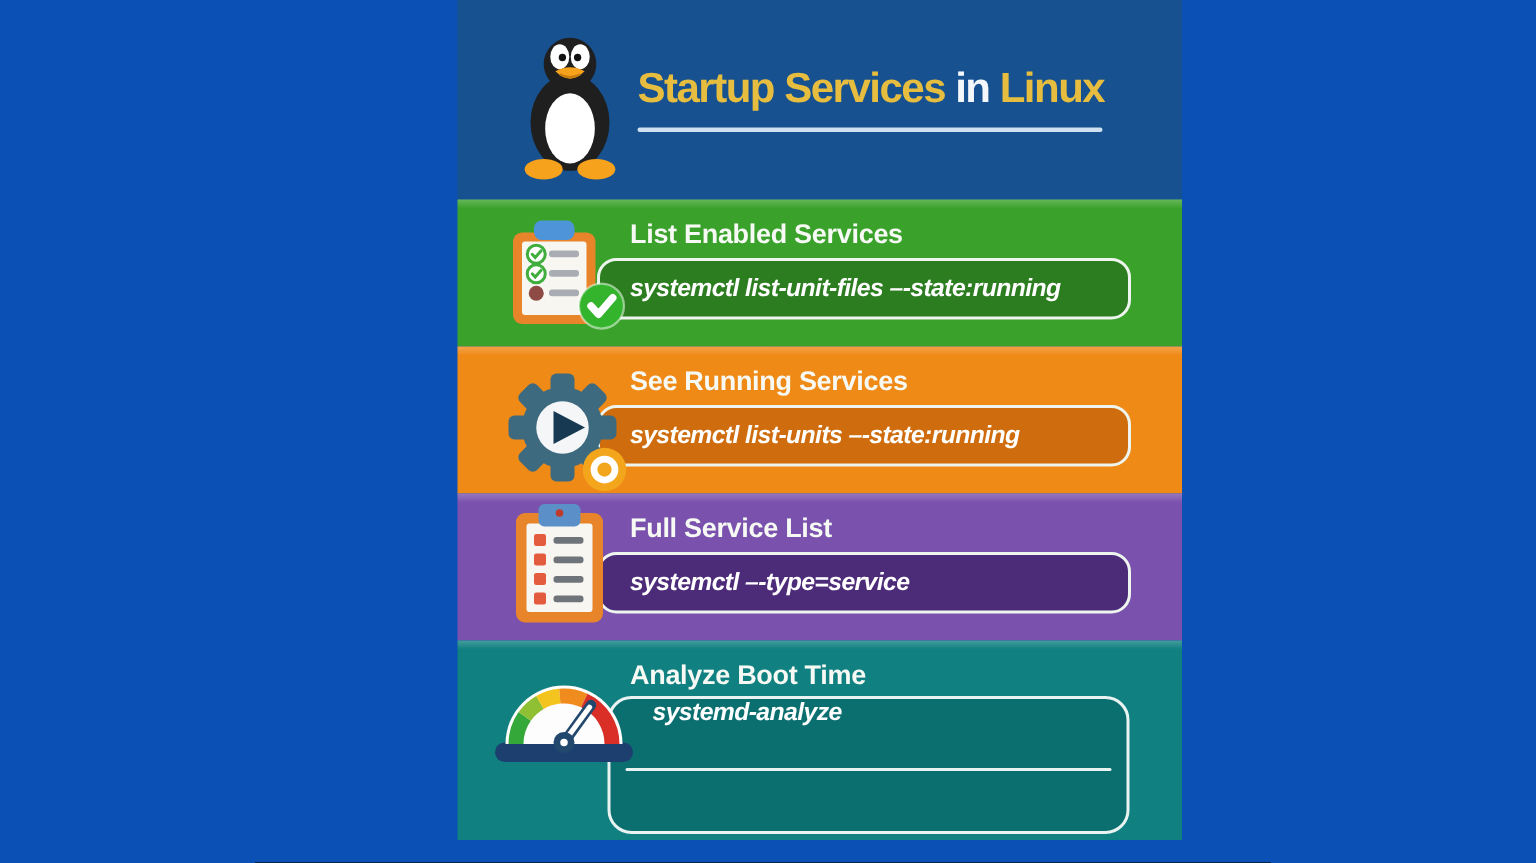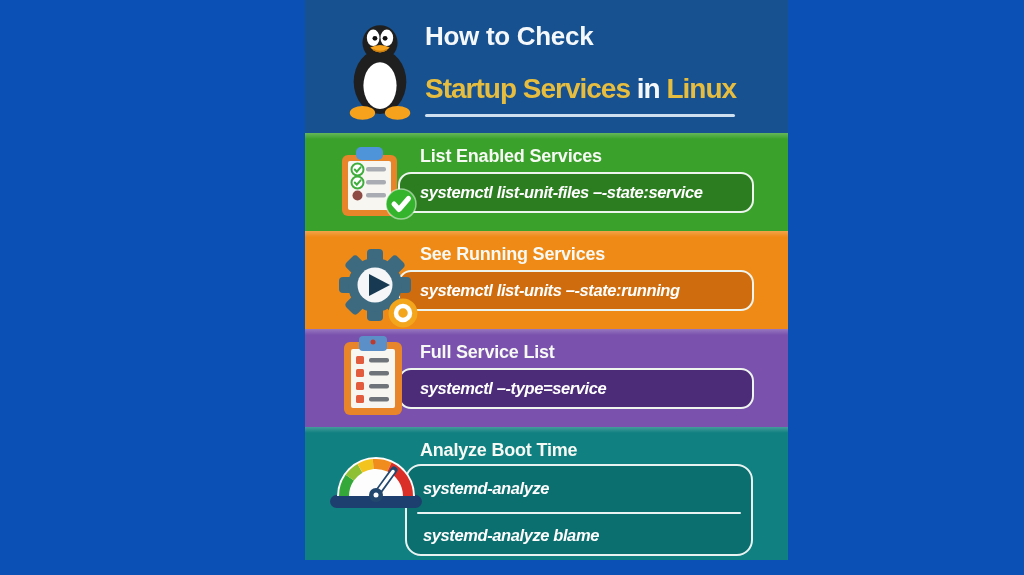--- a/index.html
+++ b/index.html
@@ -33,21 +33,21 @@
     display:flex;align-items:center;padding-left:20px;
   }
   .cmd-text{
     font-size:16.5px;font-weight:700;font-style:italic;color:#ffffff;
     letter-spacing:-.4px;white-space:nowrap;
   }
   .big-box{
     position:absolute;left:100px;top:37px;width:348px;height:92px;
     border:2px solid #e9f3f2;border-radius:16px;box-sizing:border-box;
   }
-  .big-row{position:absolute;left:0;width:100%;height:45px;display:flex;align-items:center;padding-left:16px;box-sizing:border-box;}
+  .big-row{position:absolute;left:12px;width:100%;height:45px;display:flex;align-items:flex-start;padding-left:16px;box-sizing:border-box;}
   .big-row.r1{top:0;}
   .big-row.r2{top:47px;}
   .big-divider{position:absolute;left:10px;right:10px;top:46px;height:2px;background:#e9f3f2;border-radius:1px;}
   .icon{position:absolute;z-index:5;}
   .icon-s1{left:36px;top:13px;width:82px;height:76px;}
   .icon-s2{left:32px;top:16px;width:84px;height:84px;}
   .icon-s3{left:37px;top:6px;width:64px;height:84px;}
   .icon-s4{left:25px;top:18px;width:92px;height:64px;}
 </style>
 </head>
@@ -64,21 +64,20 @@
         <ellipse cx="22" cy="96" rx="13" ry="7" fill="#f6a21d"></ellipse>
         <ellipse cx="58" cy="96" rx="13" ry="7" fill="#f6a21d"></ellipse>
         <ellipse cx="33" cy="19" rx="6.5" ry="8.5" fill="#ffffff"></ellipse>
         <ellipse cx="47" cy="19" rx="6.5" ry="8.5" fill="#ffffff"></ellipse>
         <circle cx="34.8" cy="19.5" r="2.5" fill="#111111"></circle>
         <circle cx="45.2" cy="19.5" r="2.5" fill="#111111"></circle>
         <path d="M30 29 Q40 23.5 50 29 Q40 39 30 29 Z" fill="#f6a21d"></path>
         <path d="M33 31 Q40 35 47 31" stroke="#c97d0e" stroke-width="1.5" fill="none"></path>
       </svg>
       <div class="title-block">
-        <div class="title-line1">How to Check</div>
         <div class="title-line2">
           <span class="gold">Startup Services</span><span class="white"> in </span><span class="gold">Linux</span>
         </div>
         <div class="title-underline"></div>
       </div>
     </div>
 
     <div class="section sec1 sec-highlight" style="background-color: rgb(58, 162, 43);">
       <svg class="icon icon-s1" viewBox="0 0 82 76">
         <rect x="1" y="9" width="55" height="61" rx="6" fill="#e8852a"></rect>
@@ -90,21 +89,21 @@
         <circle cx="16.5" cy="23.5" r="6" fill="#ffffff" stroke="#3fae3c" stroke-width="2"></circle>
         <path d="M13.8 23.5 l2 2.2 l3.8 -4.4" stroke="#3fae3c" stroke-width="2" fill="none" stroke-linecap="round"></path>
         <circle cx="16.5" cy="36.5" r="6" fill="#ffffff" stroke="#3fae3c" stroke-width="2"></circle>
         <path d="M13.8 36.5 l2 2.2 l3.8 -4.4" stroke="#3fae3c" stroke-width="2" fill="none" stroke-linecap="round"></path>
         <circle cx="16.5" cy="49.5" r="5" fill="#8e4a44"></circle>
         <circle cx="60" cy="58" r="15" fill="#33b42c" stroke="#ffffff" stroke-opacity="0.5" stroke-width="1.5"></circle>
         <path d="M53 58 l5 5.5 l9.5 -11" stroke="#ffffff" stroke-width="5" fill="none" stroke-linecap="round" stroke-linejoin="round"></path>
       </svg>
       <div class="sec-title">List Enabled Services</div>
       <div class="cmd-box" style="background-color: rgb(43, 125, 31);">
-        <span class="cmd-text">systemctl list-unit-files –-state:service</span>
+        <span class="cmd-text">systemctl list-unit-files –-state:running</span>
       </div>
     </div>
 
     <div class="section sec2 sec-highlight" style="background-color: rgb(239, 138, 23);">
       <svg class="icon icon-s2" viewBox="0 0 84 84">
         <g fill="#3e6a80">
           <g transform="translate(38,38)">
             <rect x="-8" y="-36" width="16" height="14" rx="4"></rect>
             <rect x="-8" y="-36" width="16" height="14" rx="4" transform="rotate(45)"></rect>
             <rect x="-8" y="-36" width="16" height="14" rx="4" transform="rotate(90)"></rect>
@@ -161,20 +160,17 @@
         <line x1="46.5" y1="49" x2="63" y2="26.5" stroke="#ffffff" stroke-width="3.5" stroke-linecap="round"></line>
         <circle cx="46" cy="50" r="7" fill="#23486e"></circle>
         <circle cx="46" cy="50" r="2.5" fill="#ffffff"></circle>
       </svg>
       <div class="sec-title">Analyze Boot Time</div>
       <div class="big-box" style="background-color: rgb(12, 111, 111);">
         <div class="big-row r1">
           <span class="cmd-text">systemd-analyze</span>
         </div>
         <div class="big-divider"></div>
-        <div class="big-row r2">
-          <span class="cmd-text">systemd-analyze blame</span>
-        </div>
       </div>
     </div>
 
   </div>
 </div>
 
 </body></html>

